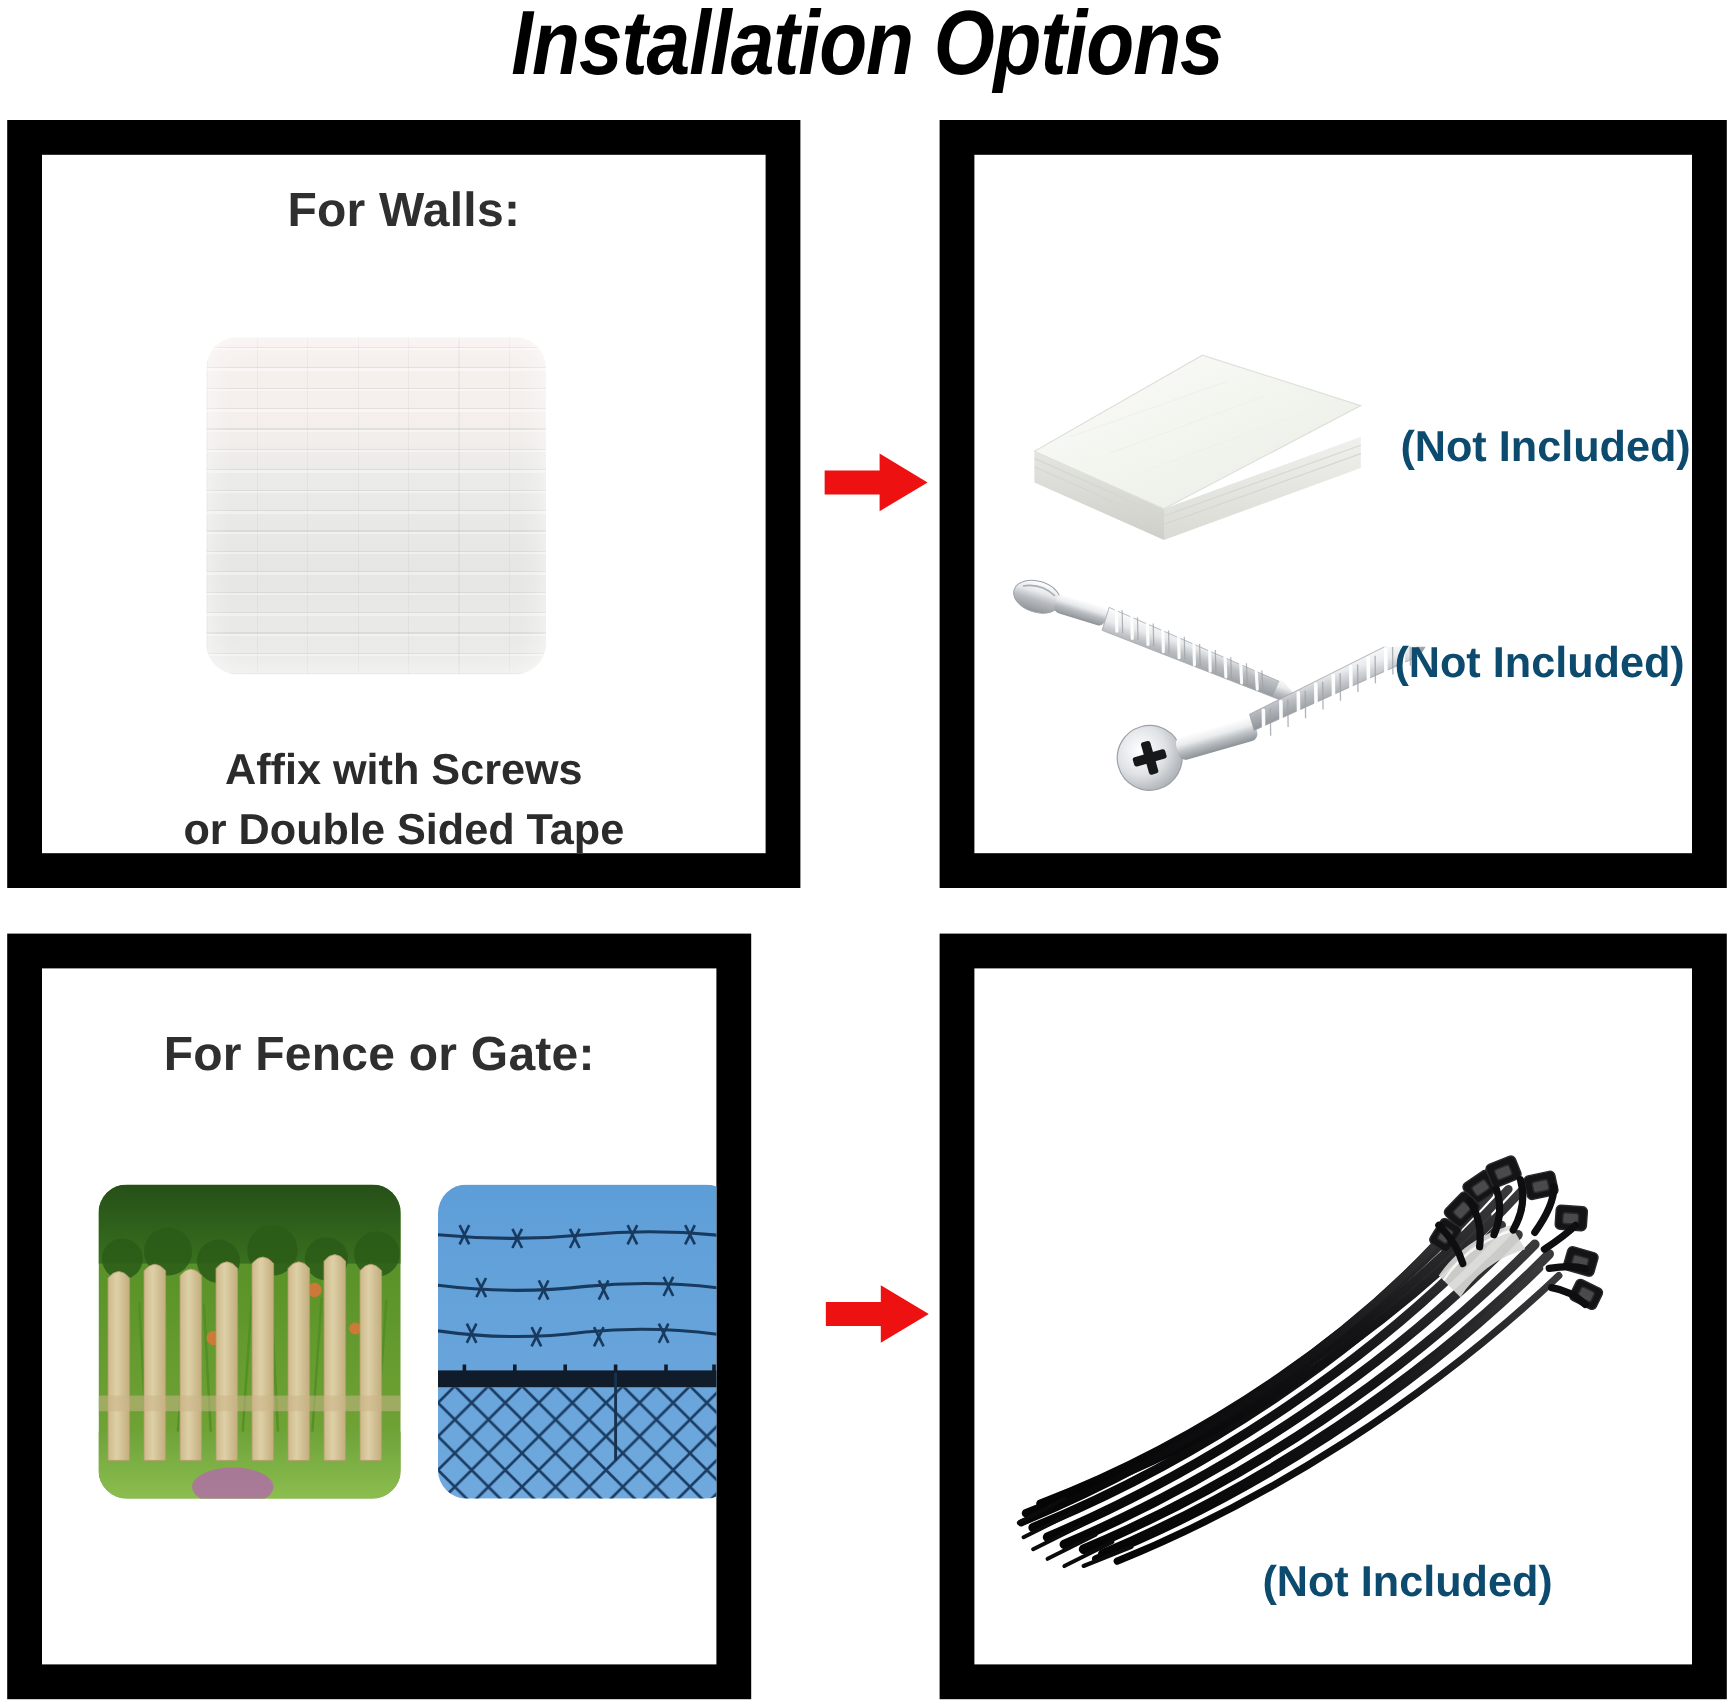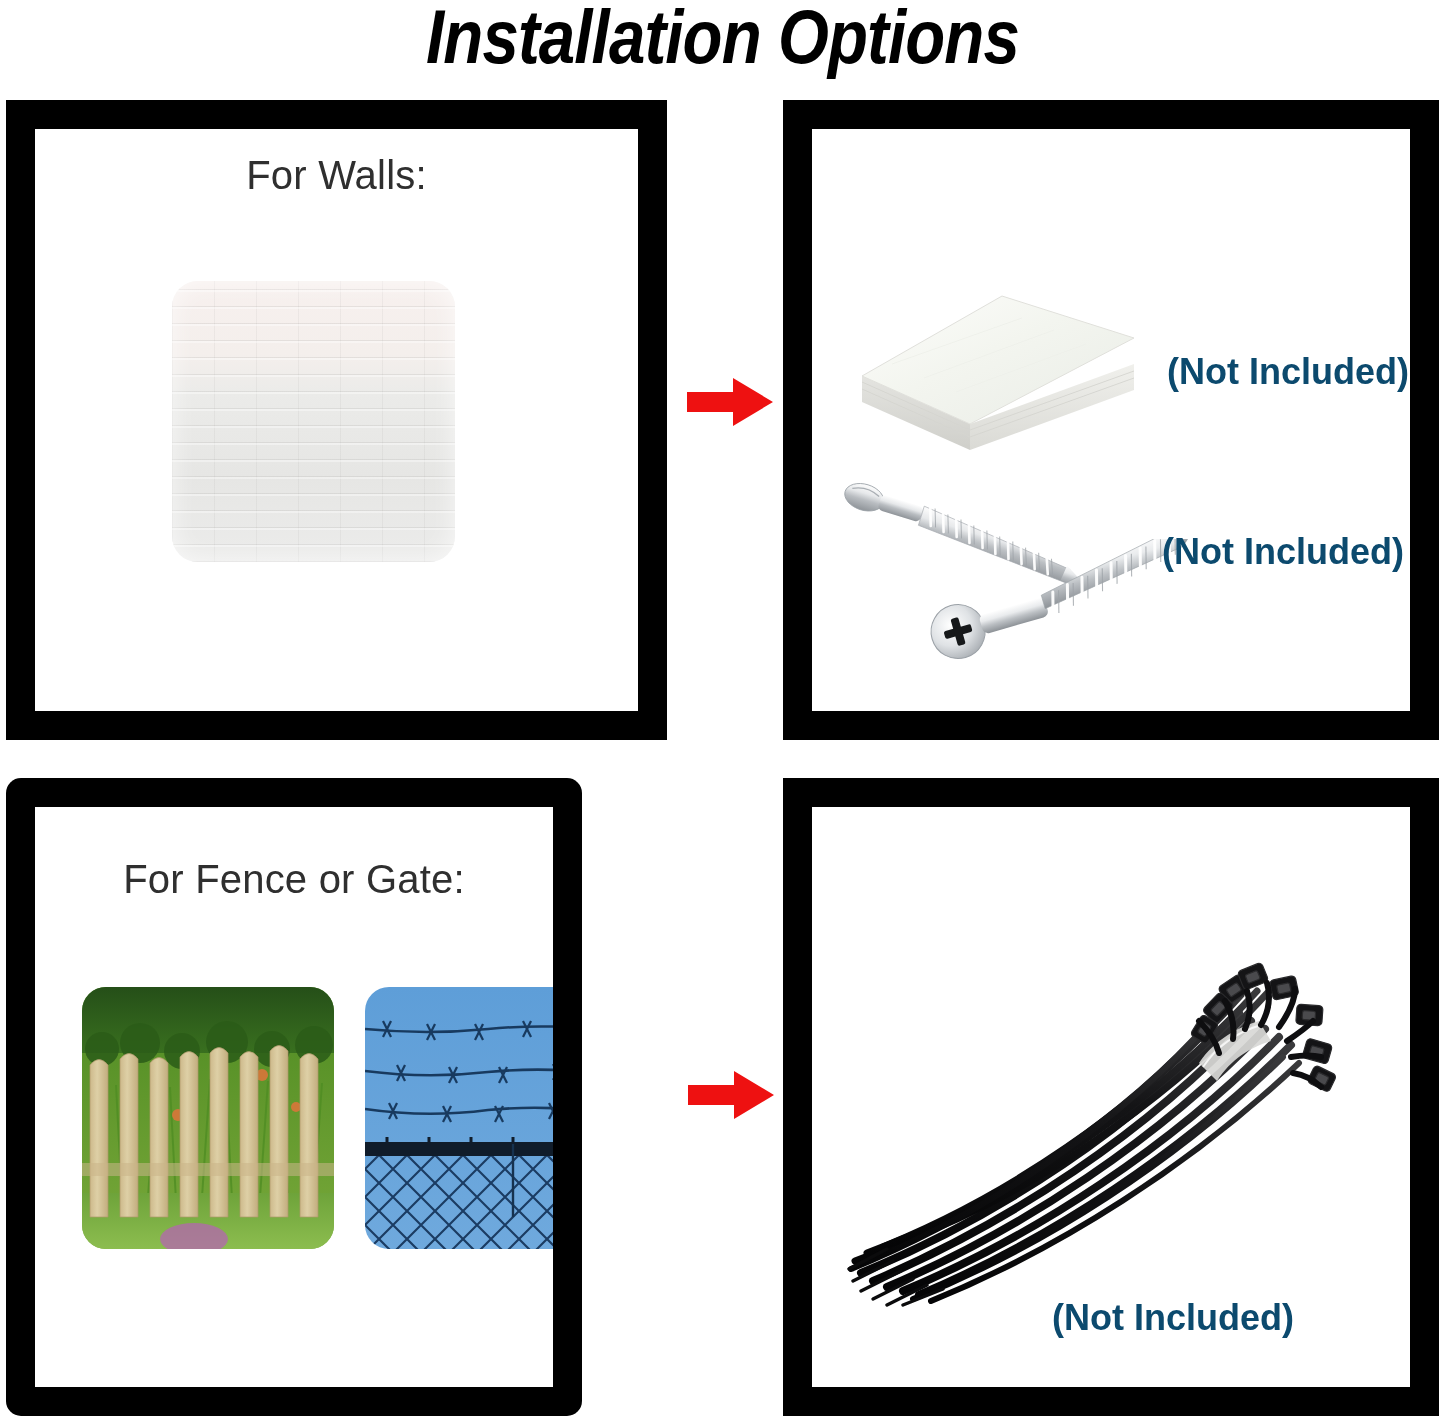--- a/index.html
+++ b/index.html
@@ -39,29 +39,29 @@
     padding: 29px;
   }
   .panel-inner {
     width: 100%; height: 100%;
     background: #ffffff;
     position: relative;
     overflow: hidden;
   }
   #panel-tl { left: 6px;   top: 100px;  width: 661px; height: 640px; }
   #panel-tr { left: 783px; top: 100px;  width: 656px; height: 640px; }
-  #panel-bl { left: 6px;   top: 778px;  width: 576px; height: 638px; border-radius: 15px; }
+  #panel-bl { left: 6px;   top: 778px;  width: 620px; height: 638px; }
   #panel-br { left: 783px; top: 778px;  width: 656px; height: 638px; }
 
   
   .panel-heading {
     position: absolute;
     left: 0; width: 100%;
     text-align: center;
-    font-weight: normal;
+    font-weight: bold;
     font-size: 40px;
     color: #2f2f2f;
     letter-spacing: 0.2px;
   }
   #heading-walls { top: 24px; }
   #heading-fence { top: 50px; }
 
   .caption {
     position: absolute;
     left: 0; width: 100%;
@@ -154,20 +154,24 @@
 
 <div class="title">Installation Options</div>
 
 <div class="panel" id="panel-tl">
   <div class="panel-inner">
 
     <div class="panel-heading" id="heading-walls">For Walls:</div>
 
     <div id="wall-swatch"></div>
 
+    <div class="caption" id="caption-walls">
+      <div>Affix with Screws</div>
+      <div>or Double Sided Tape</div>
+    </div>
 
   </div>
 </div>
 
 <div class="arrow-red" id="arrow-top">
   <svg viewBox="0 0 86 50" width="86" height="50" aria-hidden="true">
     <polygon points="0,15 46,15 46,1 86,25 46,49 46,35 0,35" fill="#ee1111"></polygon>
   </svg>
 </div>
 

